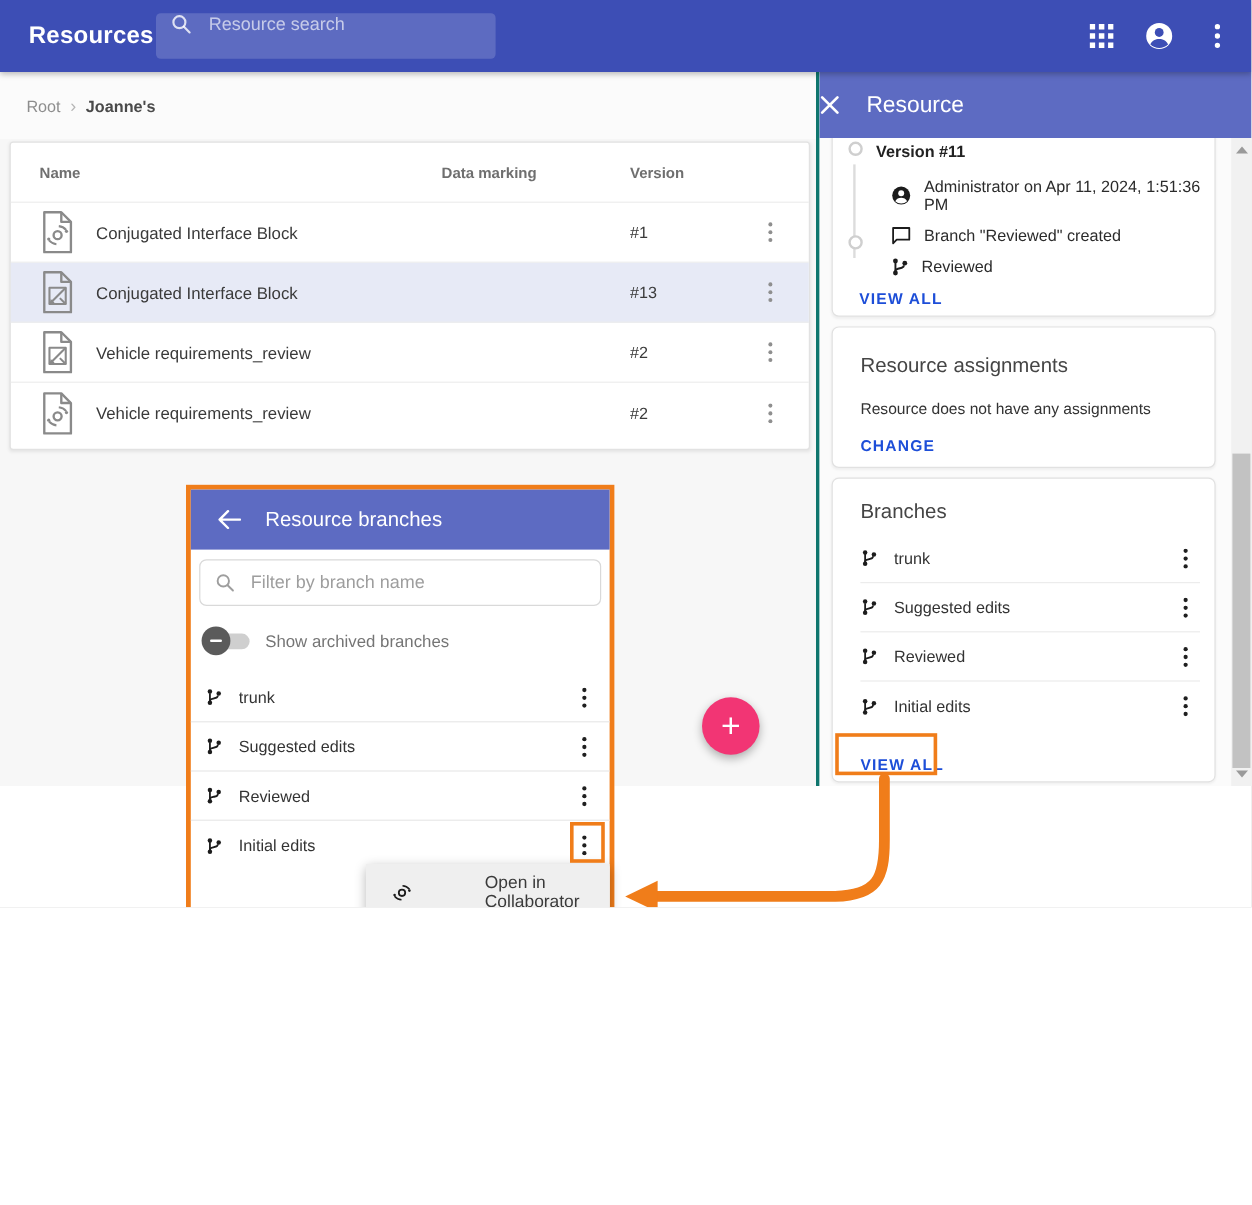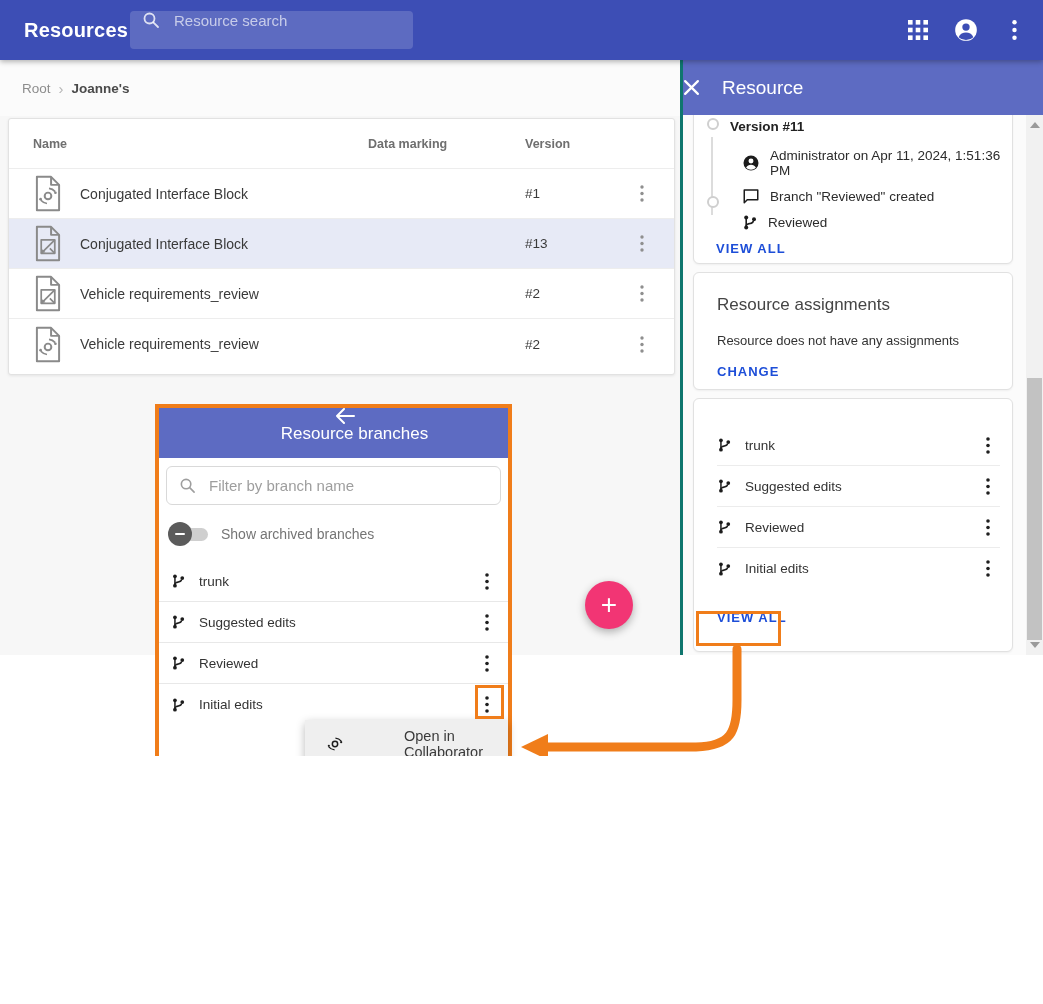--- a/index.html
+++ b/index.html
@@ -65,21 +65,21 @@
   
   .scrollbar{position:absolute;left:1026px;top:115px;width:17px;height:540px;background:#f1f1f1;z-index:3;}
   .sb-arrow{position:absolute;left:0;width:17px;height:16px;display:flex;align-items:center;justify-content:center;}
   .tri-up{width:0;height:0;border-left:5px solid transparent;border-right:5px solid transparent;border-bottom:6px solid #9a9a9a;}
   .tri-down{width:0;height:0;border-left:5px solid transparent;border-right:5px solid transparent;border-top:6px solid #9a9a9a;}
   .sb-thumb{position:absolute;left:1px;top:263px;width:15px;height:262px;background:#c2c2c2;}
 
   
   .dialog{position:absolute;left:155px;top:404px;width:357px;height:598px;background:#fff;
           border:4px solid #F07D1A;box-sizing:border-box;z-index:6;}
-  .dialog-header{height:50px;background:#5D6BC2;display:flex;align-items:center;padding-left:22px;box-sizing:border-box;flex-direction:column;}
+  .dialog-header{height:50px;background:#5D6BC2;display:flex;align-items:center;padding-left:22px;box-sizing:border-box;}
   .dialog-title{color:#fff;font-size:17px;font-weight:500;margin-left:20px;}
   .filter-field{position:absolute;left:7px;top:58px;width:335px;height:39px;border:1px solid #d9d9d9;border-radius:6px;
           display:flex;align-items:center;padding:0 12px;box-sizing:border-box;background:#fff;}
   .filter-field input{border:none;outline:none;font-size:15px;color:#444;margin-left:11px;width:250px;font-family:"Liberation Sans",sans-serif;}
   .filter-field input::placeholder{color:#9e9e9e;}
   .toggle-row{position:absolute;left:9px;top:114px;display:flex;align-items:center;}
   .toggle{position:relative;width:40px;height:24px;cursor:pointer;}
   .toggle .track{position:absolute;left:6px;top:6px;width:34px;height:13px;border-radius:7px;background:#cfcfcf;}
   .toggle .knob{position:absolute;left:0;top:0;width:24px;height:24px;border-radius:50%;background:#5b5b5b;
                 display:flex;align-items:center;justify-content:center;}
@@ -331,20 +331,21 @@
       <div class="link" style="margin:10px 0 0 22px;">VIEW ALL</div>
     </div>
 
     <div class="card" style="left:10px;top:212px;width:320px;height:118px;padding:22px 0 0 23px;">
       <div class="card-title">Resource assignments</div>
       <div style="font-size:13px;color:#333;margin-top:18px;">Resource does not have any assignments</div>
       <div class="link" style="margin-top:16px;">CHANGE</div>
     </div>
 
     <div class="card" style="left:10px;top:338px;width:320px;height:254px;padding:18px 0 0 0;">
+      <div class="card-title" style="margin-left:23px;">Branches</div>
       <div style="margin:8px 12px 0 23px;">
         <div class="branch-row">
           <span>
               <svg width="15" height="16" viewBox="0 0 16 16" fill="#1c1c1c">
                 <circle cx="4.2" cy="3" r="2"></circle>
                 <circle cx="4.2" cy="13" r="2"></circle>
                 <circle cx="12" cy="4.8" r="2"></circle>
                 <path d="M3.4 4.5h1.6v7H3.4z"></path>
                 <path d="M12 6.5c0 2.6-2.6 3.1-4.6 3.5-1.4.3-2.4.6-2.4 1.5H3.4c0-2.3 2.3-2.9 4.2-3.3 1.8-.4 2.8-.8 2.8-1.7z"></path>
               </svg>

